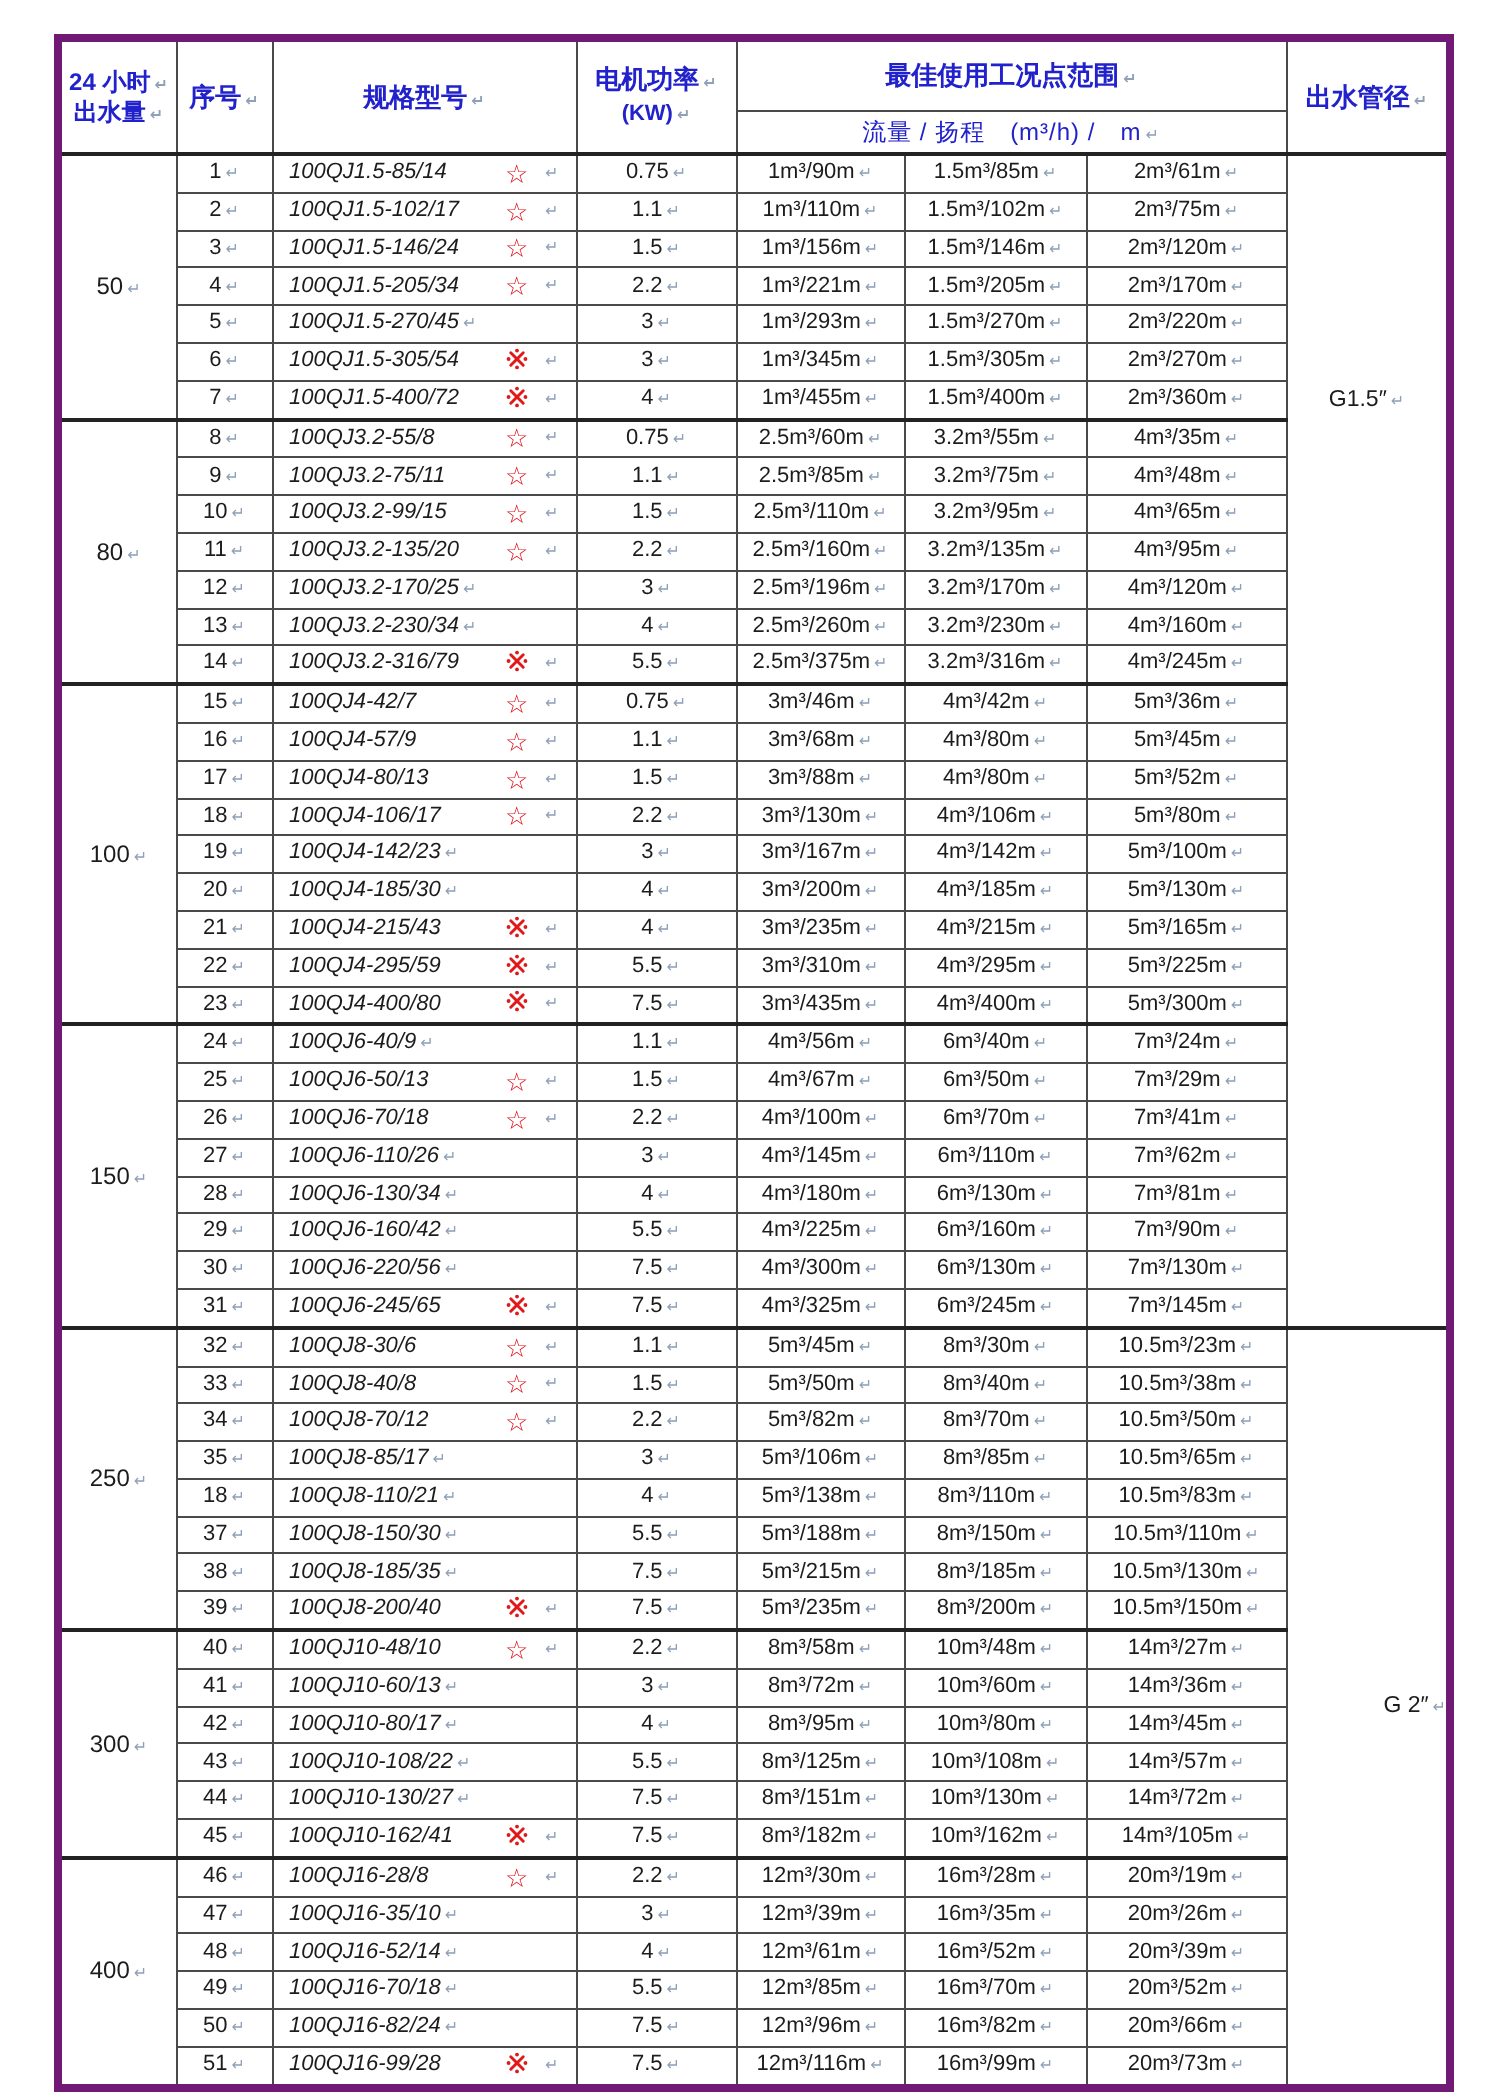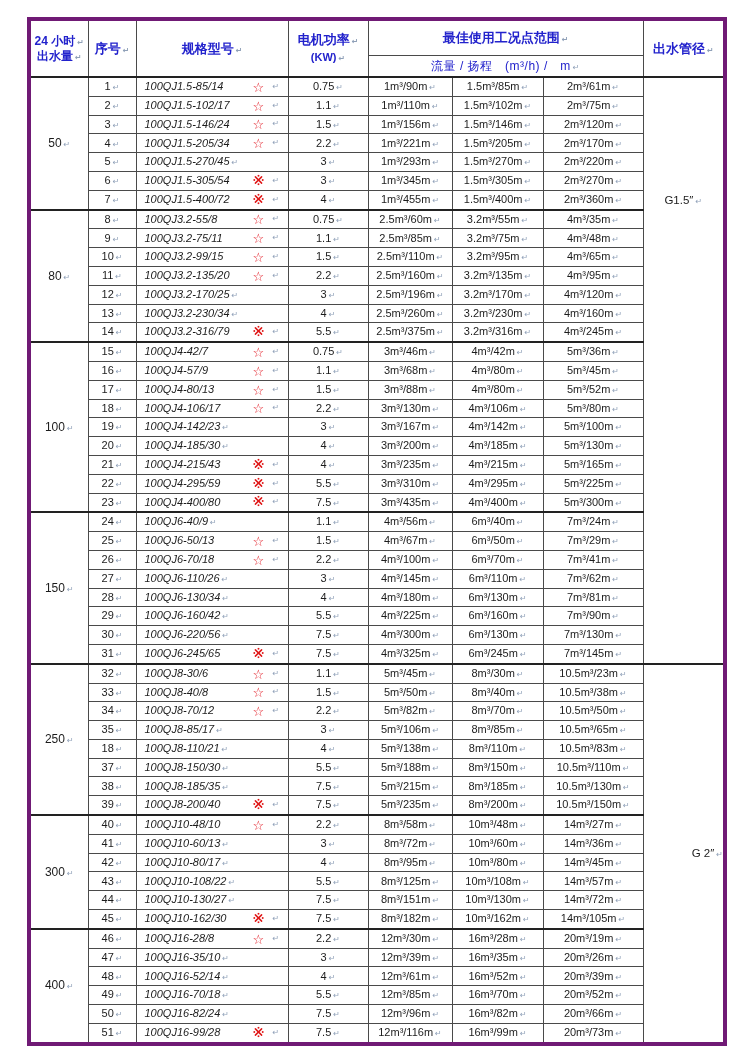--- a/index.html
+++ b/index.html
@@ -519,21 +519,21 @@
         <tr>
           <td><span>44</span><span class="ret">↵</span></td>
           <td class="model-cell"><span>100QJ10-130/27</span><span class="ret">↵</span></td>
           <td><span>7.5</span><span class="ret">↵</span></td>
           <td><span>8m³/151m</span><span class="ret">↵</span></td>
           <td><span>10m³/130m</span><span class="ret">↵</span></td>
           <td><span>14m³/72m</span><span class="ret">↵</span></td>
         </tr>
         <tr>
           <td><span>45</span><span class="ret">↵</span></td>
-          <td class="model-cell"><span>100QJ10-162/30</span><span class="refmark abs-mark"><svg viewBox="0 0 12 12" width="11" height="11">
+          <td class="model-cell"><span>100QJ10-162/41</span><span class="refmark abs-mark"><svg viewBox="0 0 12 12" width="11" height="11">
                 <g stroke="#e01818" stroke-width="1.6" stroke-linecap="round">
                   <line x1="2.6" y1="2.6" x2="9.4" y2="9.4"></line>
                   <line x1="9.4" y1="2.6" x2="2.6" y2="9.4"></line>
                 </g>
                 <g fill="#e01818">
                   <circle cx="6" cy="1.4" r="1.05"></circle>
                   <circle cx="6" cy="10.6" r="1.05"></circle>
                   <circle cx="1.4" cy="6" r="1.05"></circle>
                   <circle cx="10.6" cy="6" r="1.05"></circle>
                 </g>

